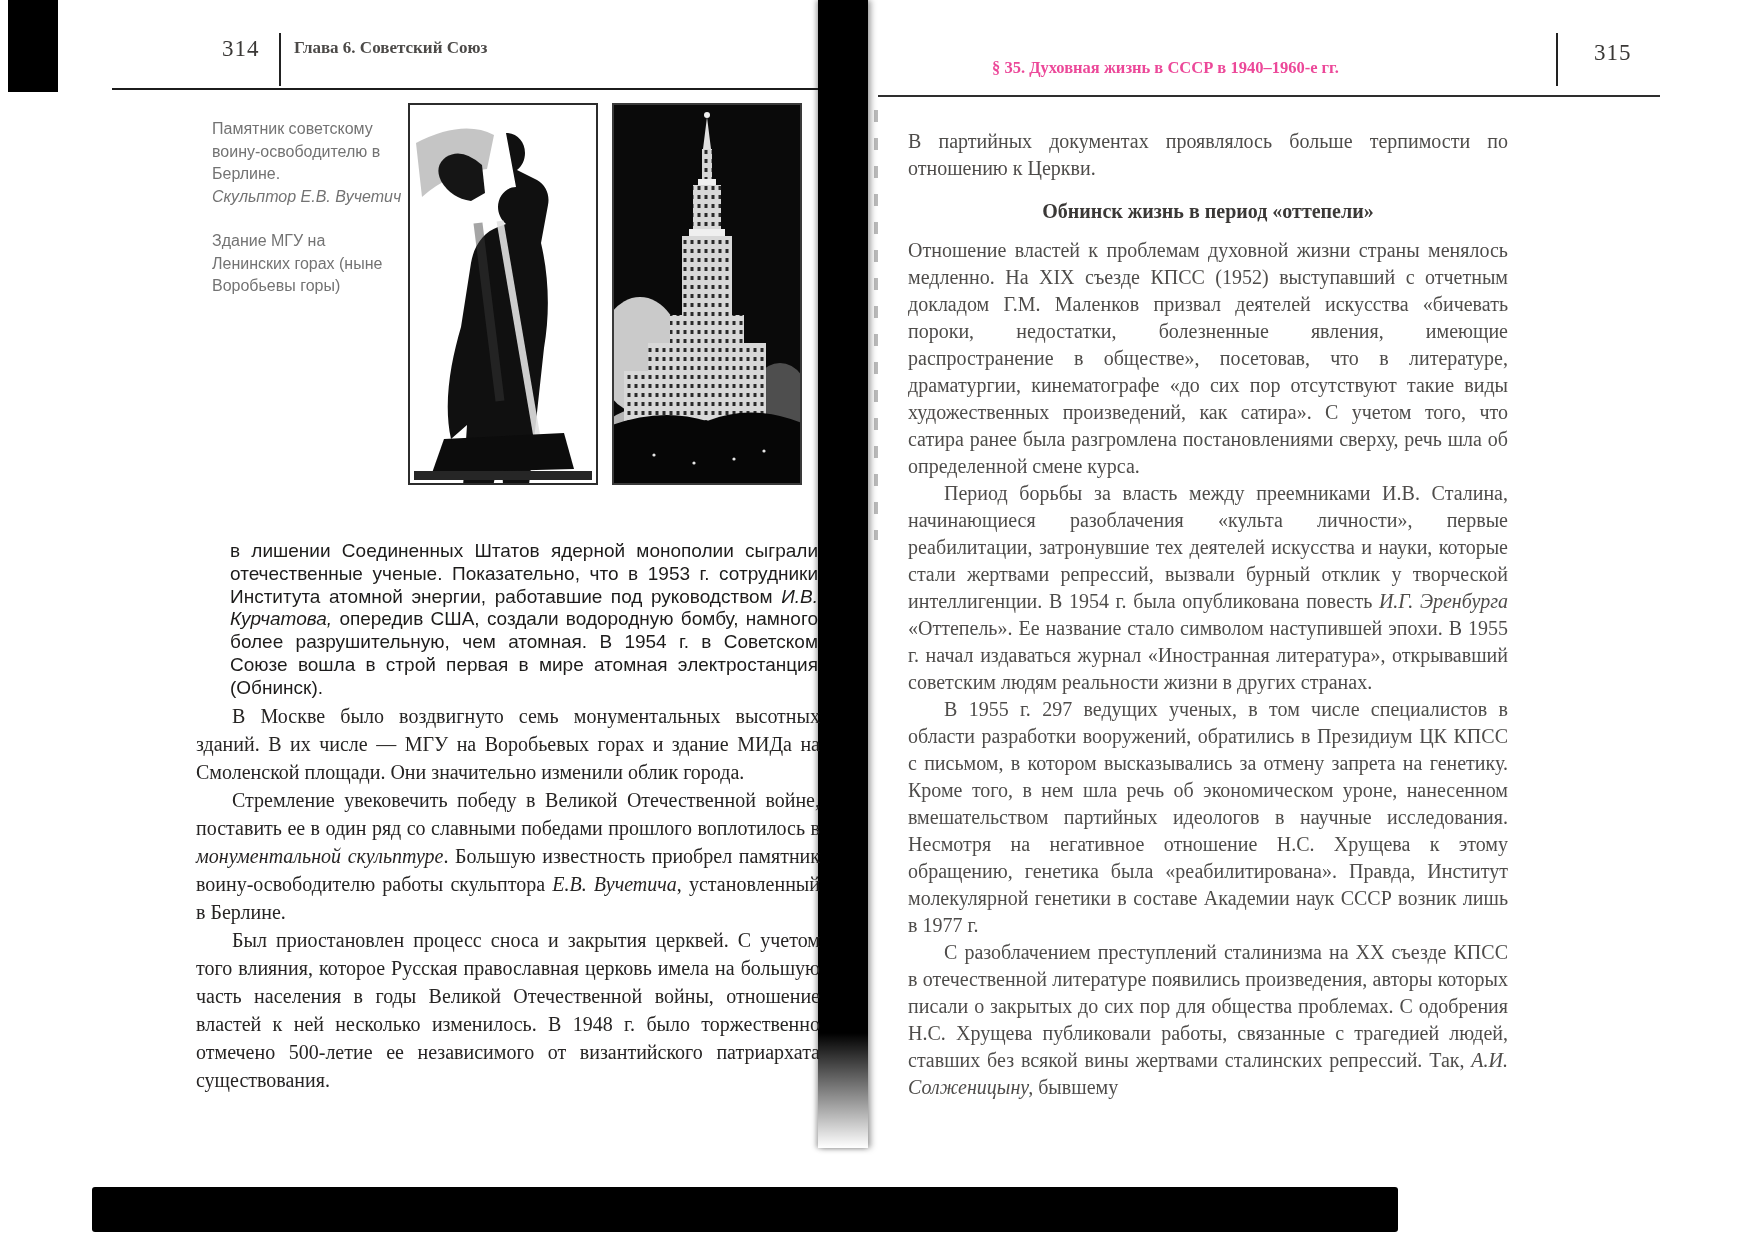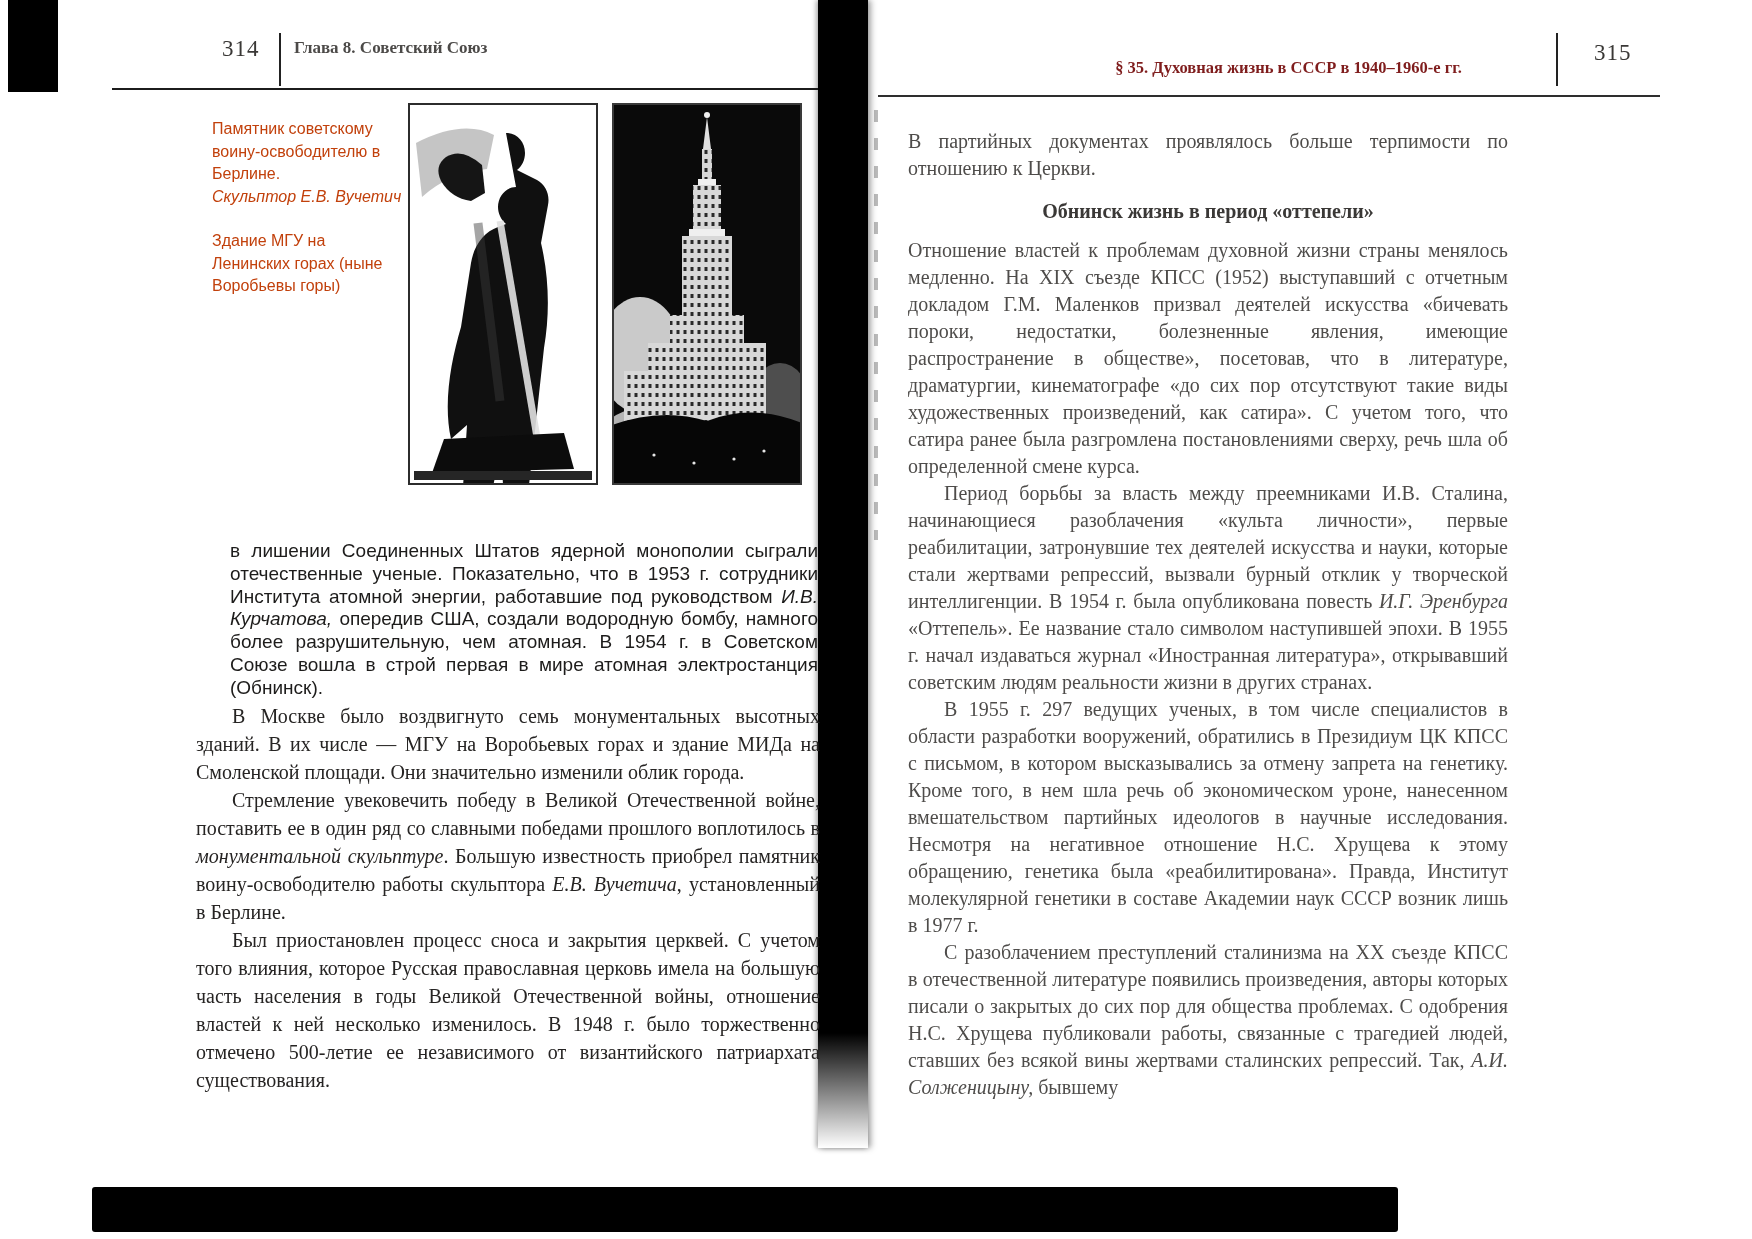--- a/index.html
+++ b/index.html
@@ -28,24 +28,24 @@
   .corner-block{left:8px;top:0;width:50px;height:92px;}
   .bottom-bar{left:92px;top:1187px;width:1306px;height:45px;border-radius:3px;}
 
   
   .vrule{width:2px;background:#222;}
   .hrule{height:2px;background:#1c1c1c;}
 
   
   .folio{font-size:23px;color:#3a3836;letter-spacing:1px;filter:blur(0.25px);}
   .chap{font-size:17px;line-height:24px;font-weight:bold;color:#4c4a48;filter:blur(0.5px);}
-  .runhead{font-size:16.5px;font-weight:bold;color:#7f1d1d;filter:blur(0.6px);text-align:right;}
+  .runhead{font-size:16.5px;font-weight:bold;color:#ec4899;filter:blur(0.6px);}
 
   
-  .caption{width:192px;font-size:16px;line-height:22.5px;color:#c2410c;filter:blur(0.2px);}
+  .caption{width:192px;font-size:16px;line-height:22.5px;color:#737373;filter:blur(0.2px);}
   .caption .credit{font-style:italic;}
   .caption .block2{margin-top:22px;}
 
   
   .boxtext{width:588px;font-size:19px;line-height:22.8px;text-align:justify;
            color:#1d1c1b;filter:blur(0.2px);}
 
   
   .body-left{width:624px;font-size:20px;line-height:28px;text-align:justify;
              color:#262423;filter:blur(0.25px);}
@@ -62,21 +62,21 @@
 <body>
 
 <div class="abs ink corner-block"></div>
 <div class="abs spine"></div>
 <div class="abs spine-streaks"></div>
 <div class="abs ink bottom-bar"></div>
 
 <div class="abs serif folio" style="left:222px;top:36px;">314</div>
 <div class="abs vrule" style="left:279px;top:33px;height:53px;"></div>
 <div class="abs serif chap" style="left:294px;top:36px;width:480px;">
-  <div>Глава 8. Советский Союз</div>
+  <div>Глава 6. Советский Союз</div>
 </div>
 <div class="abs hrule" style="left:112px;top:88px;width:706px;"></div>
 
 <div class="abs sans caption" style="left:212px;top:118px;">
   <div>Памятник советскому воину-освободителю в Берлине.</div>
   <div class="credit">Скульптор Е.В. Вучетич</div>
   <div class="block2">Здание МГУ на Ленинских горах (ныне Воробьевы горы)</div>
 </div>
 
 <div class="abs photo" style="left:408px;top:103px;">

